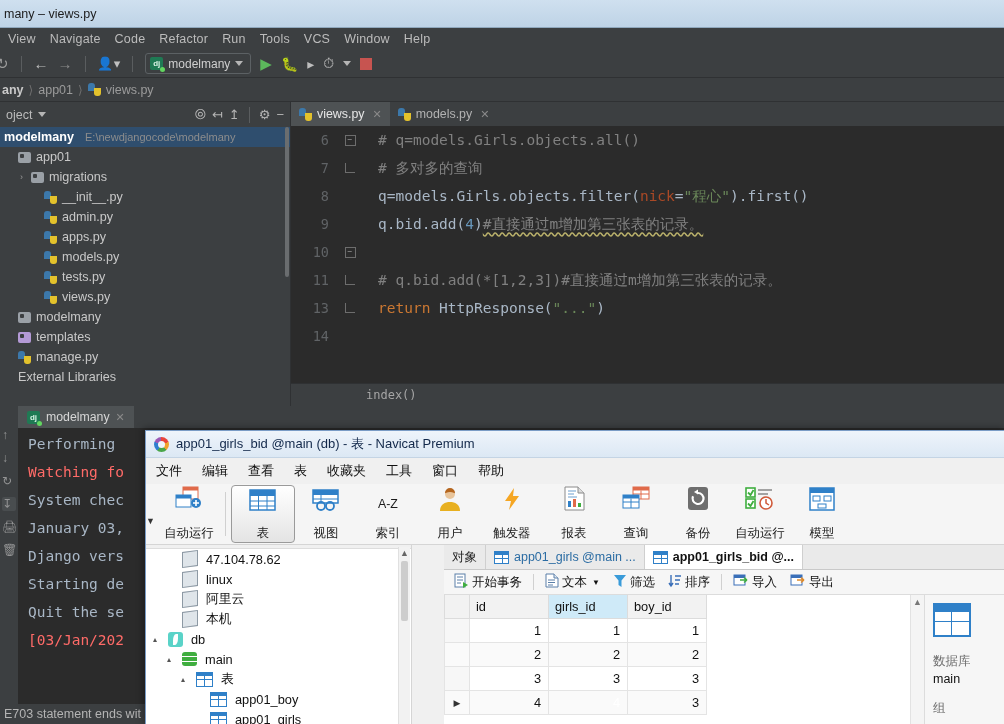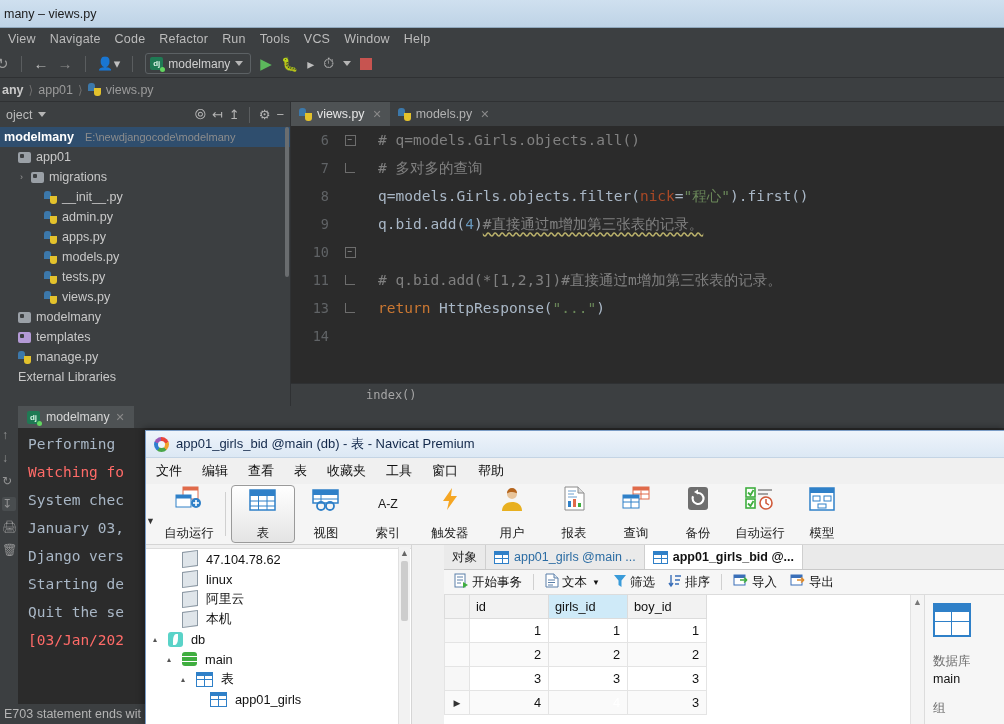--- a/index.html
+++ b/index.html
@@ -437,35 +437,35 @@
         <span>视图</span>
       </div>
       <div class="rb-item">
         <span class="rb-ico">
           <text x="0" y="19" font-family="Liberation Sans" font-size="18" font-weight="bold" fill="#2f80c8">A-Z</text>
         </span>
         <span>索引</span>
       </div>
       <div class="rb-item">
         <span class="rb-ico">
-          <svg width="20" height="24" viewBox="0 0 20 24">
-            <path d="M12 1 L3 14 H9 L7 23 L17 9 H11 Z" fill="#f5a623"></path>
-          </svg>
-        </span>
-        <span>触发器</span>
-      </div>
-      <div class="rb-item">
-        <span class="rb-ico">
           <svg width="24" height="24" viewBox="0 0 24 24">
             <circle cx="12" cy="7" r="5" fill="#e8c49a"></circle>
             <path d="M12 1a5 5 0 0 1 5 5c0 1-1-1-5-1S7 7 7 6a5 5 0 0 1 5-5z" fill="#b5651d"></path>
             <path d="M2 24c0-6 4.5-9 10-9s10 3 10 9z" fill="#e8b020"></path>
           </svg>
         </span>
         <span>用户</span>
+      </div>
+      <div class="rb-item">
+        <span class="rb-ico">
+          <svg width="20" height="24" viewBox="0 0 20 24">
+            <path d="M12 1 L3 14 H9 L7 23 L17 9 H11 Z" fill="#f5a623"></path>
+          </svg>
+        </span>
+        <span>触发器</span>
       </div>
       <div class="rb-item">
         <span class="rb-ico">
           <svg width="22" height="25" viewBox="0 0 22 25">
             <path d="M2 1h13l6 6v17H2z" fill="#fff" stroke="#8a8a8a"></path>
             <path d="M15 1v6h6" fill="#ddd" stroke="#8a8a8a"></path>
             <path d="M5 5h8M5 8h6M5 11h9" stroke="#6f9fd0" stroke-width="1.2"></path>
             <rect x="5" y="15" width="3" height="6" fill="#2f80c8"></rect>
             <rect x="10" y="13" width="3" height="8" fill="#e06a4a"></rect>
             <rect x="15" y="17" width="3" height="4" fill="#3fae3f"></rect>
@@ -555,20 +555,25 @@
           </div>
           <div class="snode" style="padding-left: 18px;">
             <span class="sarr">▴</span>
             <span class="db-green"></span>
             <span>main</span>
           </div>
           <div class="snode" style="padding-left: 32px;">
             <span class="sarr">▴</span>
             <span class="tbl-ico"></span>
             <span>表</span>
+          </div>
+          <div class="snode" style="padding-left: 46px;">
+            <span class="sarr"></span>
+            <span class="tbl-ico"></span>
+            <span>app01_boy</span>
           </div>
           <div class="snode" style="padding-left: 46px;">
             <span class="sarr"></span>
             <span class="tbl-ico"></span>
             <span>app01_girls</span>
           </div>
         </div>
       <div class="side-scroll">
         <div class="up">▲</div>
         <div class="thumb"></div>

